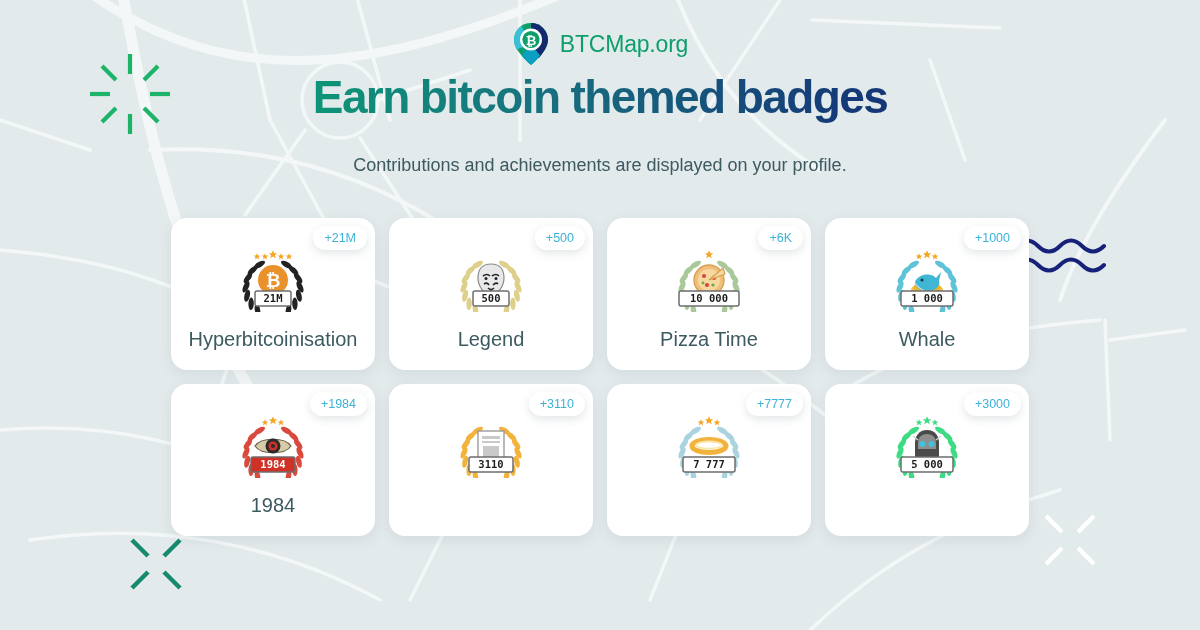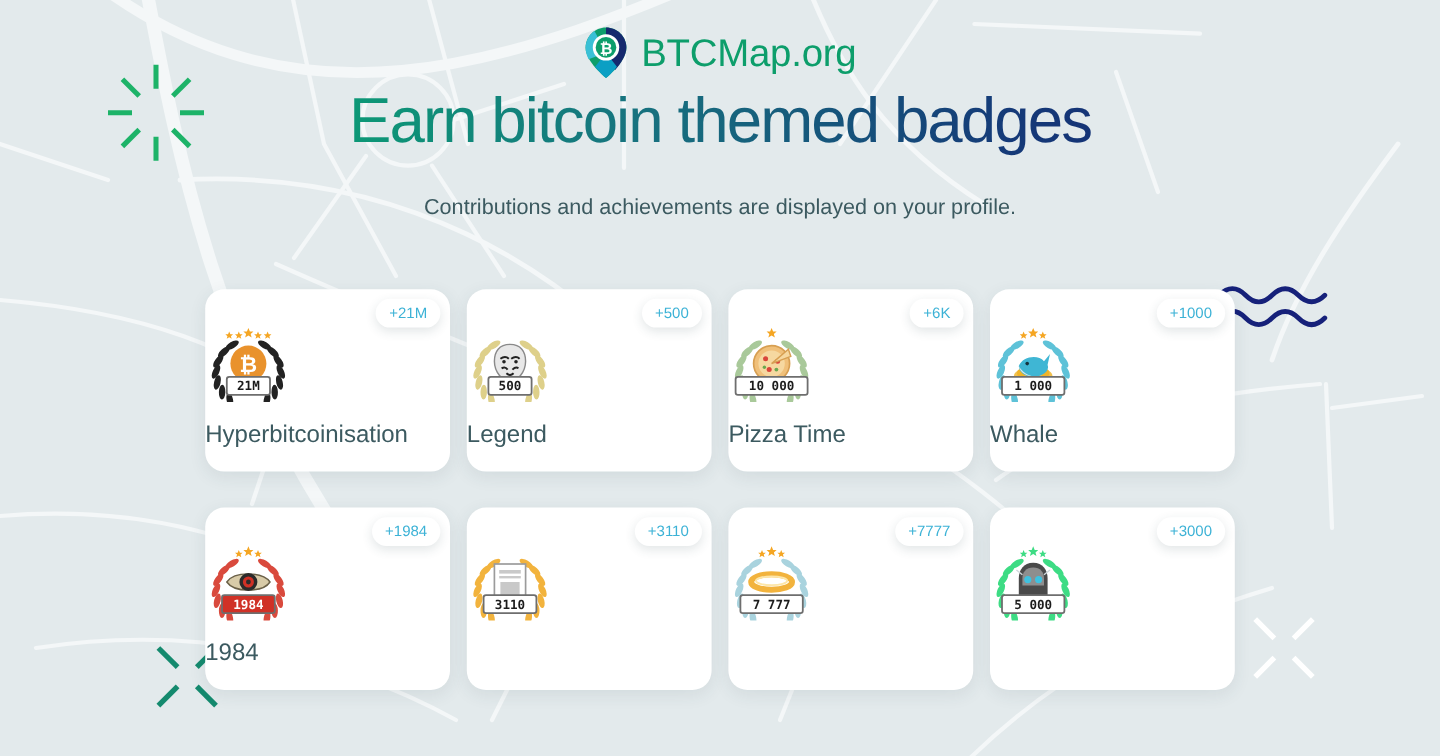--- a/index.html
+++ b/index.html
@@ -37,33 +37,33 @@
     position: relative;
     z-index: 2;
     display: flex;
     align-items: center;
     justify-content: center;
     gap: 10px;
     padding-top: 32px;
     height: 56px;
   }
   #logo-wordmark {
-    font-size: 32px;
+    font-size: 23px;
     font-weight: 400;
     color: #0d9e6b;
     letter-spacing: -0.2px;
   }
 
   #page-title {
     position: relative;
     z-index: 2;
     text-align: center;
     margin-top: 14px;
-    font-size: 53px;
-    font-weight: 400;
+    font-size: 46px;
+    font-weight: 700;
     letter-spacing: -1.6px;
     background: linear-gradient(90deg,
                 #00b濃0 0%, #00b56e 0%, #0a9f74 22%,
                 #1a6e7e 46%, #16306f 72%, #111b6e 100%);
     background: linear-gradient(90deg,
                 #00b56e 0%, #0aa074 20%,
                 #17737f 44%, #153a78 70%, #131a6d 100%);
     -webkit-background-clip: text;
     background-clip: text;
     color: transparent;
@@ -96,22 +96,21 @@
 
   .badge-card {
     position: relative;
     width: 204px;
     height: 152px;
     background: #ffffff;
     border-radius: 16px;
     box-shadow: 0 4px 14px rgba(40,70,80,0.09);
     display: flex;
     flex-direction: column;
-    align-items: flex-start;
-    margin-top: 16px;
+    align-items: center;
   }
 
   .badge-pill {
     position: absolute;
     top: 8px;
     right: 8px;
     background: #ffffff;
     border-radius: 999px;
     padding: 5px 11px;
     font-size: 12.5px;

